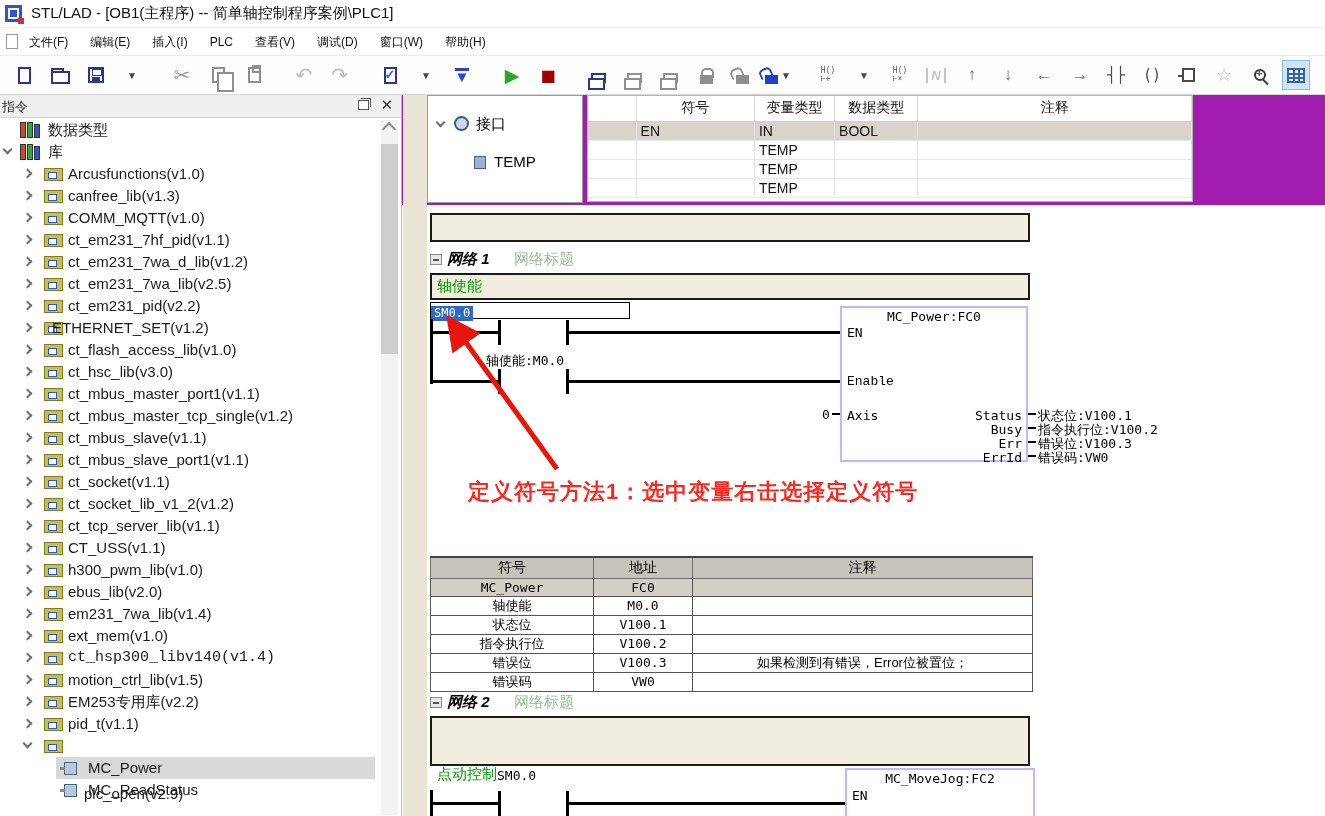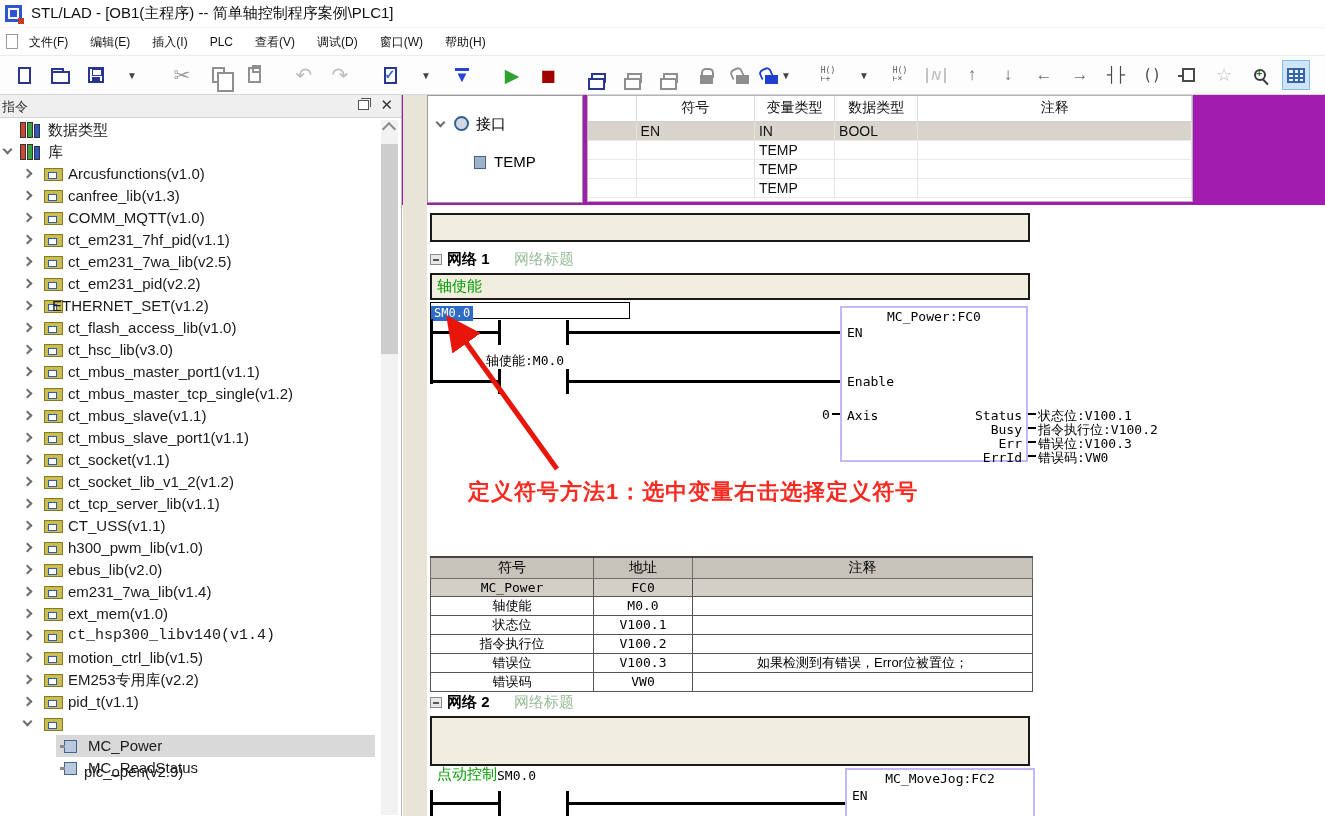--- a/index.html
+++ b/index.html
@@ -104,21 +104,21 @@
   .vartab td { height:19px; font-size:14px; color:#111; padding:0 4px; border-right:1px solid #e3e3e3; border-bottom:1px solid #e9e9e9; }
   .vartab tr.sel td { background:#d8d4cc; }
 
   
   .ladder { position:absolute; left:402px; top:205px; width:923px; height:611px; background:#fff; overflow:hidden; }
   .lad-strip { position:absolute; left:1px; top:0; width:24px; height:611px; background:#e9e5d6; }
   .cbox { position:absolute; background:#f1eee0; border:2px solid #1a1a1a; }
   .cmt-green { color:#009a00; font-size:15px; padding:2px 5px; line-height:22px; white-space:pre; }
   .net-ic { position:absolute; width:12px; height:11px; border:1px solid #8a8a8a; background:#e8e8e8; }
   .net-ic::before { content:''; position:absolute; left:2px; top:4px; width:6px; height:2px; background:#555; }
-  .net-label { position:absolute; font-size:15px; font-weight:bold; color:#000; }
+  .net-label { position:absolute; font-size:15px; font-weight:bold; color:#000;font-style:italic; }
   .net-title { position:absolute; font-size:15px; color:#97bb97; }
   .lline { position:absolute; background:#000; }
   .mono { font-family:"DejaVu Sans Mono", monospace; }
   .lad-txt { position:absolute; font-size:13px; color:#000; white-space:nowrap; }
   .selbox { position:absolute; left:28px; top:97px; width:200px; height:17px; background:#fff; border:1px solid #000; }
   .selchip { display:inline-block; background:#2e6bc4; color:#fff; font-size:12px; line-height:15px; padding:0 3px; }
   .fblock { position:absolute; border:2px solid #c4b5fd; background:#fff; }
   .fb-title { position:absolute; top:1px; left:0; right:0; text-align:center; font-size:13px; }
   .fb-pin { position:absolute; font-size:13px; }
   .annot { position:absolute; left:66px; top:272px; font-size:22px; font-weight:bold; color:#fb2a21; letter-spacing:1px; }
@@ -299,20 +299,25 @@
         </div>
         <div class="tree-row">
           <span class="chev right" style="left: 24px;"></span>
           <span class="lib-ic" style="left: 44px;"></span>
           <span class="tlabel" style="left: 68px;">COMM_MQTT(v1.0)</span>
         </div>
         <div class="tree-row">
           <span class="chev right" style="left: 24px;"></span>
           <span class="lib-ic" style="left: 44px;"></span>
           <span class="tlabel" style="left: 68px;">ct_em231_7hf_pid(v1.1)</span>
+        </div>
+        <div class="tree-row">
+          <span class="chev right" style="left: 24px;"></span>
+          <span class="lib-ic" style="left: 44px;"></span>
+          <span class="tlabel" style="left: 68px;">ct_em231_7wa_d_lib(v1.2)</span>
         </div>
         <div class="tree-row">
           <span class="chev right" style="left: 24px;"></span>
           <span class="lib-ic" style="left: 44px;"></span>
           <span class="tlabel" style="left: 68px;">ct_em231_7wa_lib(v2.5)</span>
         </div>
         <div class="tree-row">
           <span class="chev right" style="left: 24px;"></span>
           <span class="lib-ic" style="left: 44px;"></span>
           <span class="tlabel" style="left: 68px;">ct_em231_pid(v2.2)</span>
@@ -526,21 +531,21 @@
     <span class="lad-txt mono" style="left:84px; top:147px;">轴使能:M0.0</span>
     <div class="lline" style="left:28px; top:175px; width:68px; height:3px;"></div>
     <div class="lline" style="left:96px; top:164px; width:3px; height:25px;"></div>
     <div class="lline" style="left:164px; top:164px; width:3px; height:25px;"></div>
     <div class="lline" style="left:167px; top:175px; width:271px; height:3px;"></div>
 
     
     <div class="fblock" style="left:438px; top:101px; width:188px; height:156px;">
       <span class="fb-title mono">MC_Power:FC0</span>
       <span class="fb-pin mono" style="left:5px; top:17px;">EN</span>
-      <span class="fb-pin mono" style="left:5px; top:66px;">Enable</span>
+      <span class="fb-pin mono" style="left:5px; top:66px;font-family:Liberation Mono, monospace;">Enable</span>
       <span class="fb-pin mono" style="left:5px; top:100px;">Axis</span>
       <span id="block1-outpins"><span class="fb-pin mono" style="right: 4px; top: 100px;">Status</span><span class="fb-pin mono" style="right: 4px; top: 114px;">Busy</span><span class="fb-pin mono" style="right: 4px; top: 128px;">Err</span><span class="fb-pin mono" style="right: 4px; top: 142px;">ErrId</span></span>
     </div>
     <span class="lad-txt mono" style="left:420px; top:202px;">0</span>
     <div class="lline" style="left:430px; top:208px; width:8px; height:2px;"></div>
     <span id="block1-operands"><div class="lline" style="left: 626px; top: 208px; width: 8px; height: 2px;"></div><span class="lad-txt mono" style="left: 636px; top: 202px;">状态位:V100.1</span><div class="lline" style="left: 626px; top: 222px; width: 8px; height: 2px;"></div><span class="lad-txt mono" style="left: 636px; top: 216px;">指令执行位:V100.2</span><div class="lline" style="left: 626px; top: 236px; width: 8px; height: 2px;"></div><span class="lad-txt mono" style="left: 636px; top: 230px;">错误位:V100.3</span><div class="lline" style="left: 626px; top: 250px; width: 8px; height: 2px;"></div><span class="lad-txt mono" style="left: 636px; top: 244px;">错误码:VW0</span></span>
 
     
     <svg class="arrow-svg" viewBox="0 0 923 611">
       <defs>

